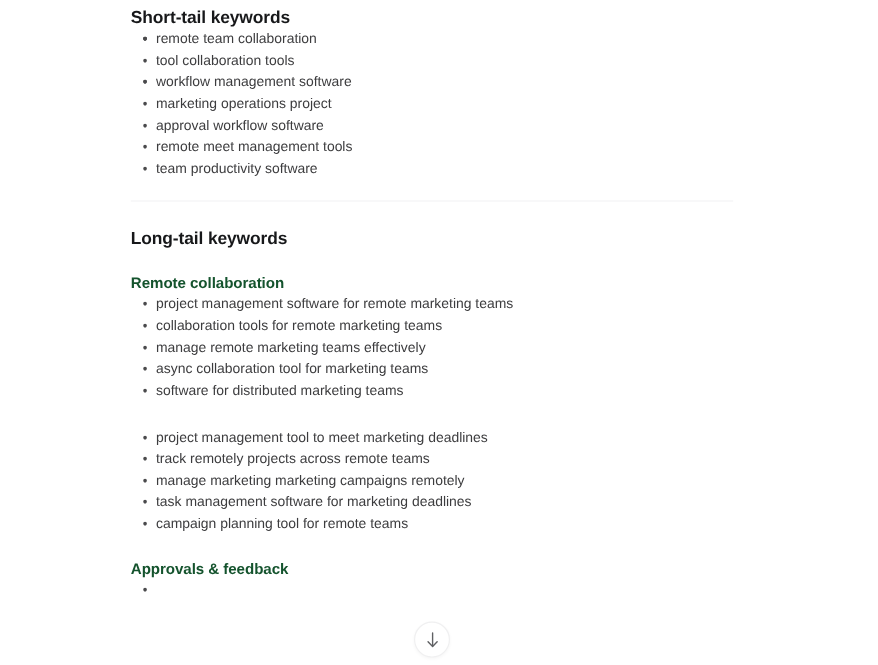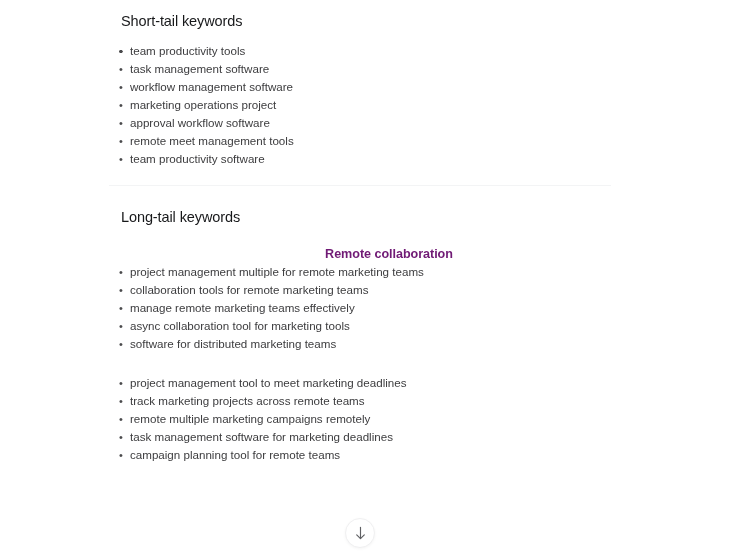--- a/index.html
+++ b/index.html
@@ -18,37 +18,36 @@
 
   .doc {
     position: absolute;
     left: 109px;
     top: 0;
     width: 560px;
   }
 
   .section-heading {
     font-size: 14.5px;
-    font-weight: normal;
+    font-weight: bold;
     color: #17181a;
     letter-spacing: -0.1px;
-    margin: 12px;
+    margin: 0;
     padding: 0;
     line-height: 1.25;
   }
 
   .sub-heading {
     font-size: 12.6px;
     font-weight: bold;
-    color: #701a75;
+    color: #14532d;
     letter-spacing: -0.05px;
     margin: 0;
     padding: 0;
     line-height: 1.25;
-    text-align: center;
   }
 
   ul.kw-list {
     list-style: none;
     margin: 0;
     padding: 0;
   }
 
   ul.kw-list li {
     position: relative;
@@ -105,57 +104,65 @@
 </head>
 <body>
 
 <div class="doc">
 
   <div class="b-shorttail-heading">
     <h2 class="section-heading">Short-tail keywords</h2>
     <ul class="kw-list b-shorttail-list">
       <li><span class="bullet">•</span></li>
       <li><span class="bullet">•</span></li>
+      <li><span class="bullet">•</span><span>remote team collaboration</span></li>
+      <li><span class="bullet">•</span><span>tool collaboration tools</span></li>
       <li><span class="bullet">•</span></li>
-      <li><span class="bullet">•</span><span>team productivity tools</span></li>
-      <li><span class="bullet">•</span><span>task management software</span></li>
       <li><span class="bullet">•</span><span>workflow management software</span></li>
       <li><span class="bullet">•</span><span>marketing operations project</span></li>
       <li><span class="bullet">•</span><span>approval workflow software</span></li>
       <li><span class="bullet">•</span><span>remote meet management tools</span></li>
       <li><span class="bullet">•</span><span>team productivity software</span></li>
     </ul>
   </div>
 
   <hr class="divider b-divider">
 
   <div class="b-longtail-heading">
     <h2 class="section-heading">Long-tail keywords</h2>
 
     <div class="b-group-heading">
       <h3 class="sub-heading">Remote collaboration</h3>
       <ul class="kw-list b-group-list">
-        <li><span class="bullet">•</span><span>project management multiple for remote marketing teams</span></li>
+        <li><span class="bullet">•</span><span>project management software for remote marketing teams</span></li>
         <li><span class="bullet">•</span><span>collaboration tools for remote marketing teams</span></li>
         <li><span class="bullet">•</span><span>manage remote marketing teams effectively</span></li>
-        <li><span class="bullet">•</span><span>async collaboration tool for marketing tools</span></li>
+        <li><span class="bullet">•</span><span>async collaboration tool for marketing teams</span></li>
         <li><span class="bullet">•</span><span>software for distributed marketing teams</span></li>
       </ul>
     </div>
 
     <div class="b-group-heading">
       <ul class="kw-list b-group-list">
         <li><span class="bullet">•</span><span>project management tool to meet marketing deadlines</span></li>
-        <li><span class="bullet">•</span><span>track marketing projects across remote teams</span></li>
-        <li><span class="bullet">•</span><span>remote multiple marketing campaigns remotely</span></li>
+        <li><span class="bullet">•</span><span>track remotely projects across remote teams</span></li>
+        <li><span class="bullet">•</span><span>manage marketing marketing campaigns remotely</span></li>
         <li><span class="bullet">•</span><span>task management software for marketing deadlines</span></li>
         <li><span class="bullet">•</span><span>campaign planning tool for remote teams</span></li>
       </ul>
     </div>
 
+    <div class="b-group-heading">
+      <h3 class="sub-heading">Approvals &amp; feedback</h3>
+      <ul class="kw-list b-group-list">
+        <li>
+            <span class="bullet">•</span>
+          </li>
+      </ul>
+    </div>
   </div>
 
 </div>
 
 <div class="scroll-down-btn">
   <span>
     <svg width="13" height="15" viewBox="0 0 13 15" fill="none" xmlns="http://www.w3.org/2000/svg">
       <path d="M6.5 1.4 L6.5 12.4" stroke="#5f6063" stroke-width="1.15" stroke-linecap="round"></path>
       <path d="M2.7 8.8 L6.5 12.7 L10.3 8.8" stroke="#5f6063" stroke-width="1.15" stroke-linecap="round" stroke-linejoin="round"></path>
     </svg>

